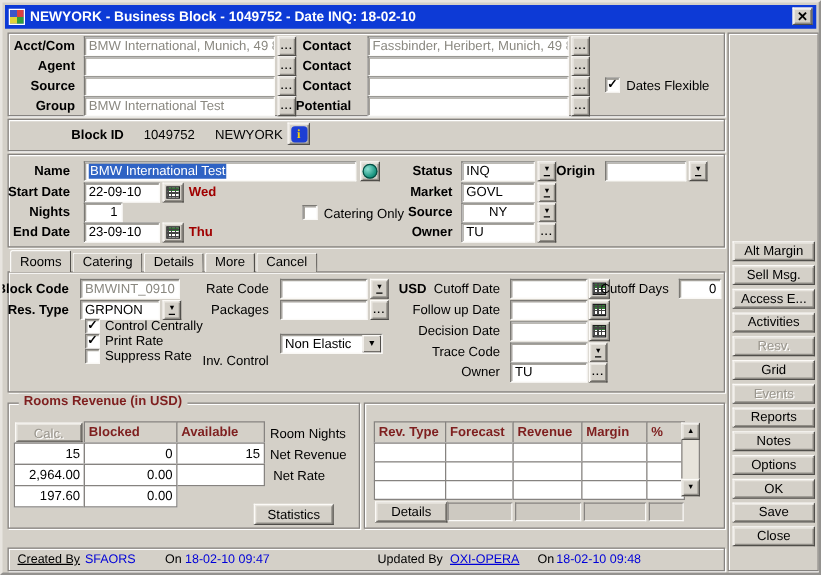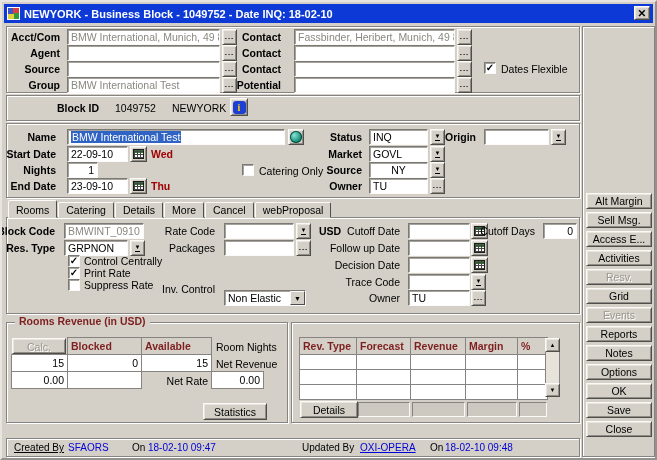--- a/index.html
+++ b/index.html
@@ -203,21 +203,20 @@
   <span class="btn" style="left:549px; top:127px; width:15px; height:16px;">
       <span class="lovarr">▼</span>
     </span>
 
   <div class="tabs">
     <span class="tab active">Rooms</span>
     <span class="tab">Catering</span>
     <span class="tab">Details</span>
     <span class="tab">More</span>
     <span class="tab">Cancel</span>
-    <span class="tab">webProposal</span>
   </div>
   <div class="box" style="left:4px; top:215px; width:574px; height:97px;"></div>
 
   <span class="lbl" style="right:600px; top:221px;">Block Code</span>
   <div class="fld dis" style="left:62px; top:221px; width:80px;">BMWINT_0910</div>
 
   <span class="lbl" style="right:600px; top:238px;">Res. Type</span>
   <div class="fld" style="left:62px; top:238px; width:64px;">GRPNON</div>
   <span class="btn" style="left:128px; top:238px; width:15px; height:16px;">
       <span class="lovarr">▼</span>
@@ -237,21 +236,21 @@
     </span>
   <span class="lbl" style="left:317px; top:221px;">USD</span>
 
   <span class="lbl" style="right:440px; top:238px; font-weight:normal;">Packages</span>
   <div class="fld" style="left:222px; top:238px; width:70px;"></div>
   <span class="btn dots" style="left:294px; top:238px; width:15px; height:16px;">
       <span>...</span>
     </span>
 
   <span class="lbl" style="right:440px; top:279px; font-weight:normal;">Inv. Control</span>
-  <div class="fld" style="left:222px; top:288px; width:82px; padding-right:23px;">
+  <div class="fld" style="left:222px; top:265px; width:82px; padding-right:23px;">
     <span>Non Elastic</span>
     <span class="combo-btn">
         <span>▼</span>
       </span>
   </div>
 
   <span class="lbl" style="right:255px; top:221px; font-weight:normal;">Cutoff Date</span>
   <div class="fld" style="left:406px; top:221px; width:62px;"></div>
   <span class="btn" style="left:469px; top:221px; width:17px; height:16px;">
       <span class="cal"></span>
@@ -290,24 +289,26 @@
       <div class="calcbtn">Calc.</div>
       <div class="hc">Blocked</div>
       <div class="hc">Available</div>
 
       <div class="lc">Room Nights</div>
       <div class="wc num">15</div>
       <div class="wc num">0</div>
       <div class="wc num">15</div>
 
       <div class="lc">Net Revenue</div>
+      <div class="wc num">2,964.00</div>
       <div class="wc num">0.00</div>
       <div class="wc num"></div>
 
       <div class="lc">Net Rate</div>
+      <div class="wc num">197.60</div>
       <div class="wc num">0.00</div>
       <div></div>
     </div>
     <span class="btn" style="left:196px; top:80px; width:64px; height:17px;">Statistics</span>
   </div>
 
   <div class="box" style="left:289px; top:320px; width:289px; height:101px;">
     <div class="grid" style="left:8px; top:15px; grid-template-columns:57px 54px 55px 52px 30px; grid-template-rows:17px 15px 15px 15px;">
       <div class="hc">Rev. Type</div>
       <div class="hc">Forecast</div>

